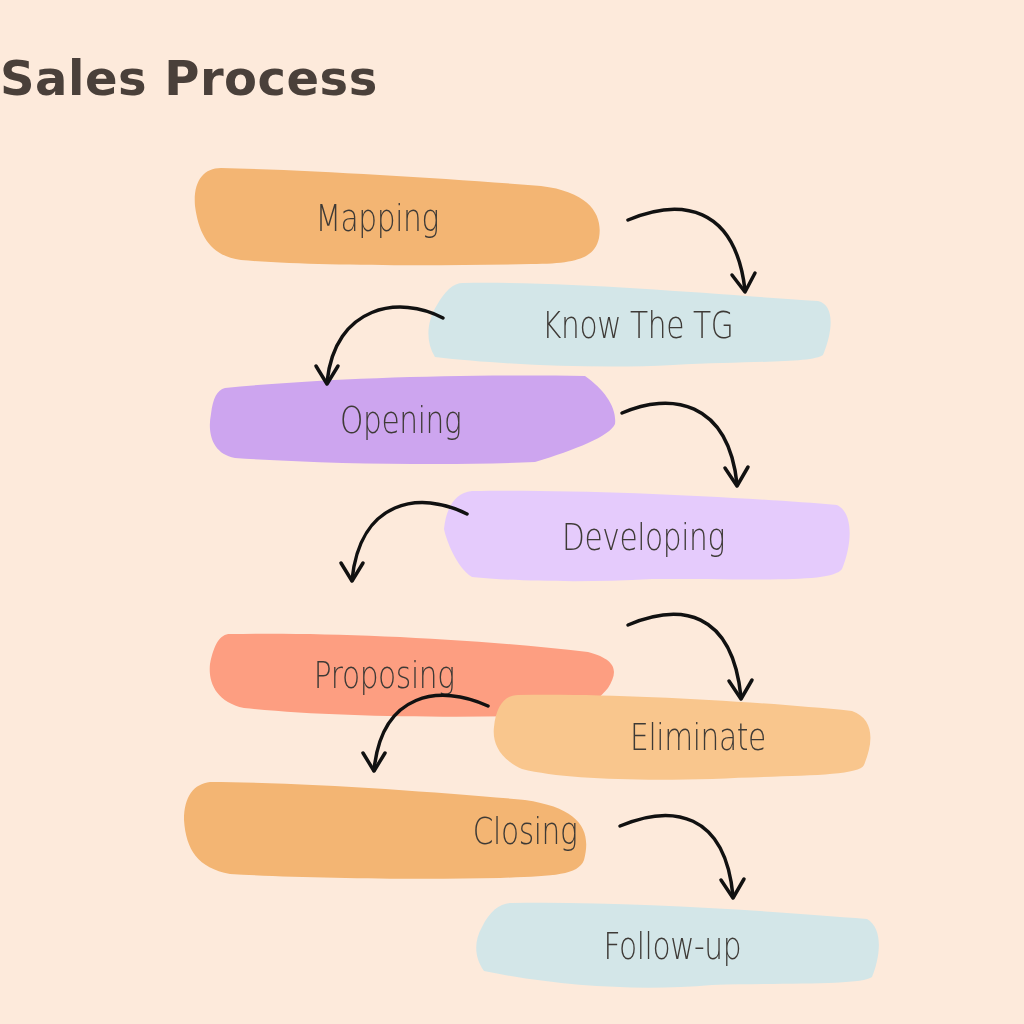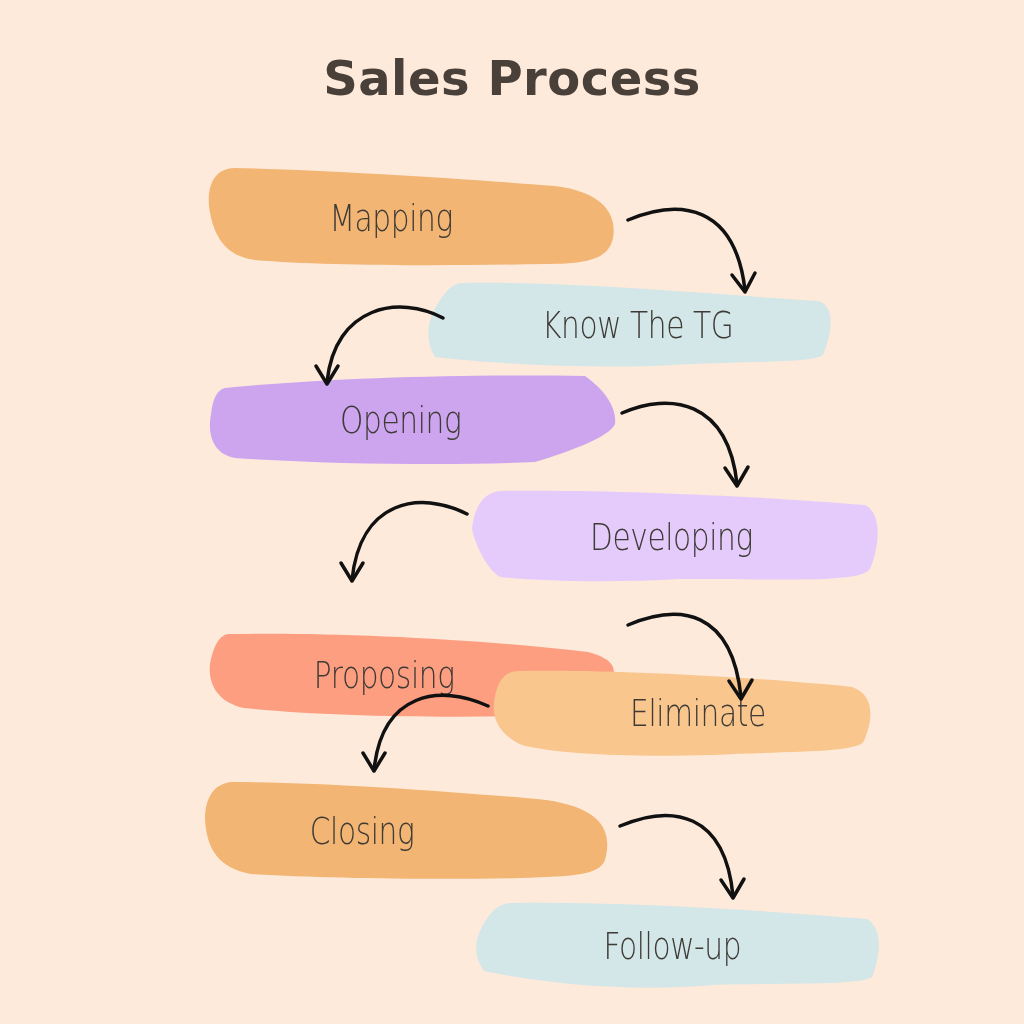--- a/index.html
+++ b/index.html
@@ -4,21 +4,21 @@
 <style>
   html, body { margin: 0; padding: 0; }
   body {
     width: 1024px; height: 1024px; overflow: hidden;
     background: #fdeadb;
     position: relative;
     font-family: "Liberation Sans", sans-serif;
   }
   .title {
     position: absolute; left: 0; top: 50px; width: 1024px;
-    text-align: center; font-size: 48px; font-weight: bold;
+    text-align: left; font-size: 48px; font-weight: bold;
     color: #4a403a; font-family: "DejaVu Sans", sans-serif;
     letter-spacing: 0.5px;
   }
   .blob {
     position: absolute;
     display: flex; align-items: center; justify-content: center;
   }
   .blob svg.shape { position: absolute; left: 0; top: 0; width: 100%; height: 100%; }
   .blob .label {
     position: relative;
@@ -29,63 +29,63 @@
     transform: scaleX(0.78);
     letter-spacing: -0.5px;
   }
   svg.arrows { position: absolute; left: 0; top: 0; width: 1024px; height: 1024px; pointer-events: none; }
 </style>
 </head>
 <body>
 
 <div class="title">Sales Process</div>
 
-<div class="blob" style="left:205px;top:166px;width:412px;height:104px;align-items:center;">
+<div class="blob" style="left:191px;top:166px;width:412px;height:104px;align-items:center;">
   <svg class="shape" viewBox="0 0 412 104" preserveAspectRatio="none">
     <path d="M30 2 C120 4 250 12 350 20 C400 26 412 50 408 72 C404 90 390 98 340 98 C240 100 120 100 50 94 C20 90 8 70 4 40 C2 16 12 2 30 2 Z" fill="#f3b573"></path>
   </svg>
   <span class="label" style="margin-left:-40px;">Mapping</span>
 </div>
 
 <div class="blob" style="left:423px;top:281px;width:410px;height:88px;">
   <svg class="shape" viewBox="0 0 410 88" preserveAspectRatio="none">
     <path d="M40 2 C150 0 300 14 395 20 C412 24 410 50 400 74 C390 82 330 80 250 84 C180 88 80 84 12 76 C2 60 4 40 14 24 C22 10 30 2 40 2 Z" fill="#d3e6e8"></path>
   </svg>
   <span class="label" style="margin-left:20px;">Know The TG</span>
 </div>
 
 <div class="blob" style="left:205px;top:374px;width:412px;height:92px;">
   <svg class="shape" viewBox="0 0 412 92" preserveAspectRatio="none">
     <path d="M20 14 C120 4 260 0 380 2 C400 16 412 34 410 50 C405 62 370 76 330 88 C250 92 120 90 30 84 C8 80 2 60 6 40 C8 24 12 16 20 14 Z" fill="#cda5ef"></path>
   </svg>
   <span class="label" style="margin-left:-20px;">Opening</span>
 </div>
 
-<div class="blob" style="left:470px;top:489px;width:412px;height:95px;">
+<div class="blob" style="left:442px;top:489px;width:412px;height:95px;">
   <svg class="shape" viewBox="0 0 412 95" preserveAspectRatio="none">
     <path d="M30 2 C140 0 300 8 395 16 C412 24 410 56 400 80 C390 94 320 90 210 90 C140 94 70 92 30 88 C14 78 4 50 2 40 C4 20 12 4 30 2 Z" fill="#e5cbfc"></path>
   </svg>
   <span class="label" style="margin-left:-10px;">Developing</span>
 </div>
 
 <div class="blob" style="left:208px;top:632px;width:412px;height:86px;">
   <svg class="shape" viewBox="0 0 412 86" preserveAspectRatio="none">
     <path d="M22 2 C120 0 260 6 380 20 C410 28 410 40 400 56 C385 74 370 84 320 84 C220 86 110 84 36 76 C8 70 0 50 2 32 C6 12 12 2 22 2 Z" fill="#fd9e81"></path>
   </svg>
   <span class="label" style="margin-left:-60px;">Proposing</span>
 </div>
 
-<div class="blob" style="left:492px;top:669px;width:382px;height:88px;">
+<div class="blob" style="left:492px;top:693px;width:382px;height:88px;">
   <svg class="shape" viewBox="0 0 382 88" preserveAspectRatio="none">
     <path d="M26 2 C120 0 260 8 360 18 C382 26 382 48 372 72 C366 84 300 82 220 86 C140 88 70 86 30 76 C8 66 0 50 2 34 C4 14 12 2 26 2 Z" fill="#f9c68d"></path>
   </svg>
   <span class="label" style="margin-left:30px;">Eliminate</span>
 </div>
 
-<div class="blob" style="left:201px;top:780px;width:412px;height:102px;">
+<div class="blob" style="left:180px;top:780px;width:412px;height:102px;justify-content:flex-end;">
   <svg class="shape" viewBox="0 0 412 102" preserveAspectRatio="none">
     <path d="M30 2 C120 2 260 12 345 20 C400 28 412 50 404 80 C398 96 370 96 320 98 C230 100 120 98 50 94 C18 88 6 70 4 40 C4 16 14 4 30 2 Z" fill="#f3b573"></path>
   </svg>
   <span class="label" style="margin-left:-90px;">Closing</span>
 </div>
 
 <div class="blob" style="left:472px;top:901px;width:410px;height:90px;">
   <svg class="shape" viewBox="0 0 410 90" preserveAspectRatio="none">
     <path d="M40 2 C150 0 300 10 395 18 C412 28 408 56 400 76 C390 84 320 82 240 84 C170 90 90 86 12 70 C2 56 2 40 10 26 C18 10 28 2 40 2 Z" fill="#d3e6e8"></path>
   </svg>

